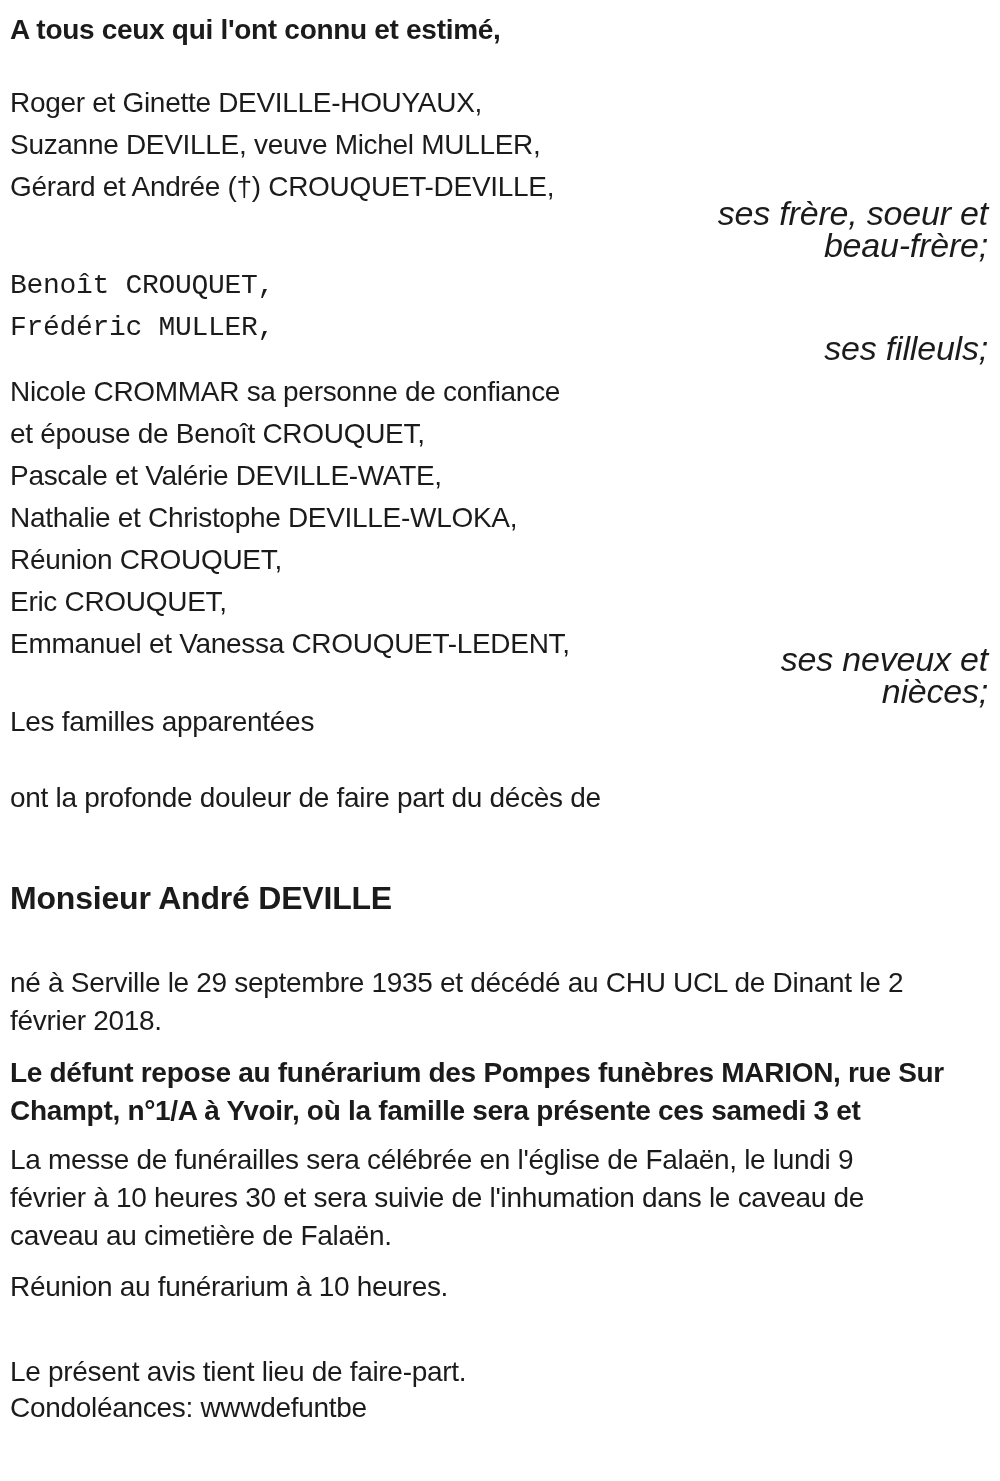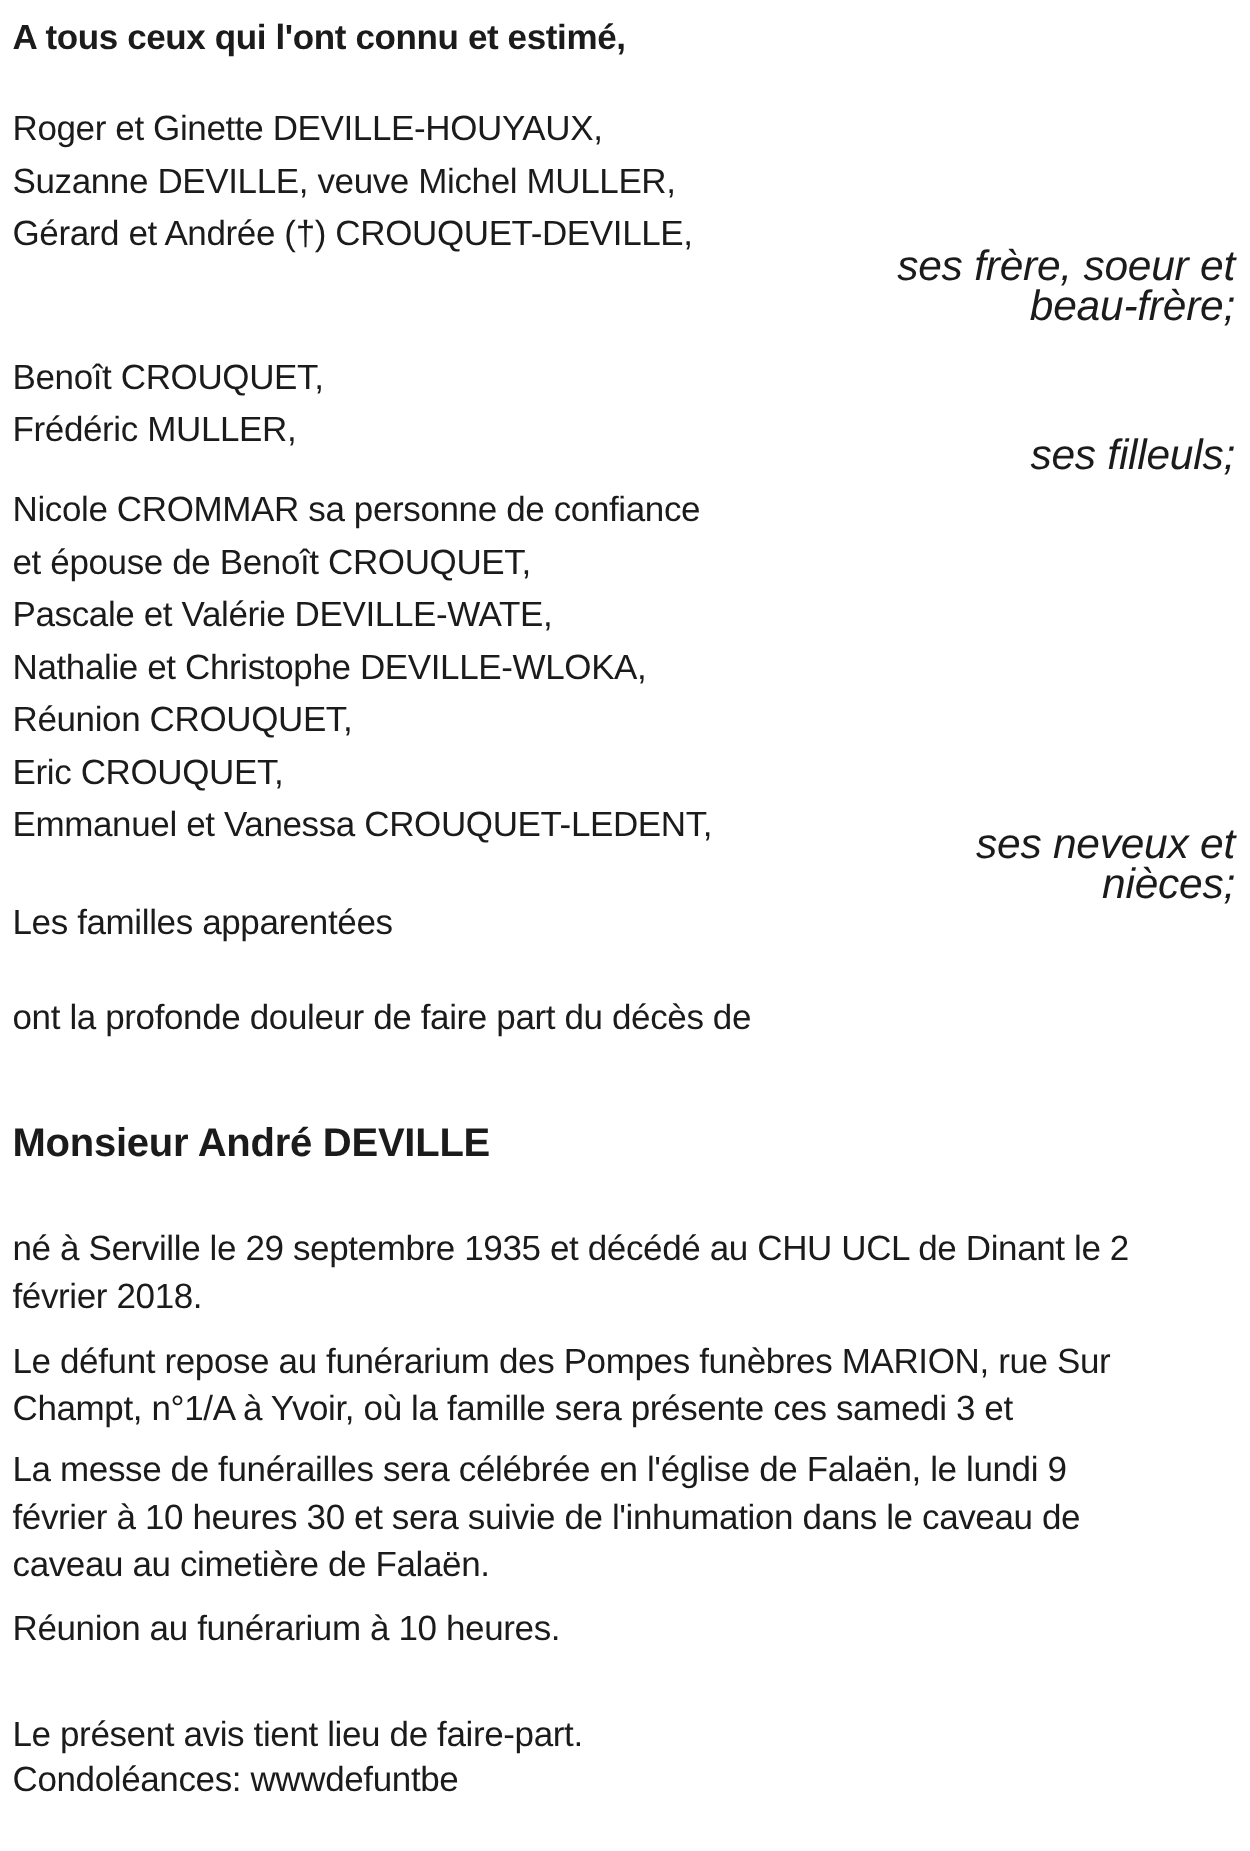--- a/index.html
+++ b/index.html
@@ -51,29 +51,29 @@
     white-space: nowrap;
     letter-spacing: -0.2px;
     margin-top: 44px;
   }
   .notice .line {
     line-height: 36px;
   }
   
   .g1       { margin-top: 31px; }
   .l1       { margin-top: -11px; }
-  .g2       { margin-top: 20px; }
+  .g2       { margin-top: 4px; font-family: Liberation Mono, monospace; }
   .l2       { margin-top: -17px; }
   .g3       { margin-top: 7px; }
   .l3       { margin-top: -22px; }
   .families { margin-top: -6px; }
   .announce { margin-top: 34px; }
   .title-block { margin-top: 56px; }
   .p1       { margin-top: 43px; }
-  .p2       { margin-top: 14px; }
+  .p2       { margin-top: 14px; font-weight: bold; }
   .p3       { margin-top: 11px; }
   .p4       { margin-top: 13px; }
   .notice   { margin-top: 48px; }
 </style>
 </head>
 <body>
 
 <div class="page">
 
   <div class="intro">

